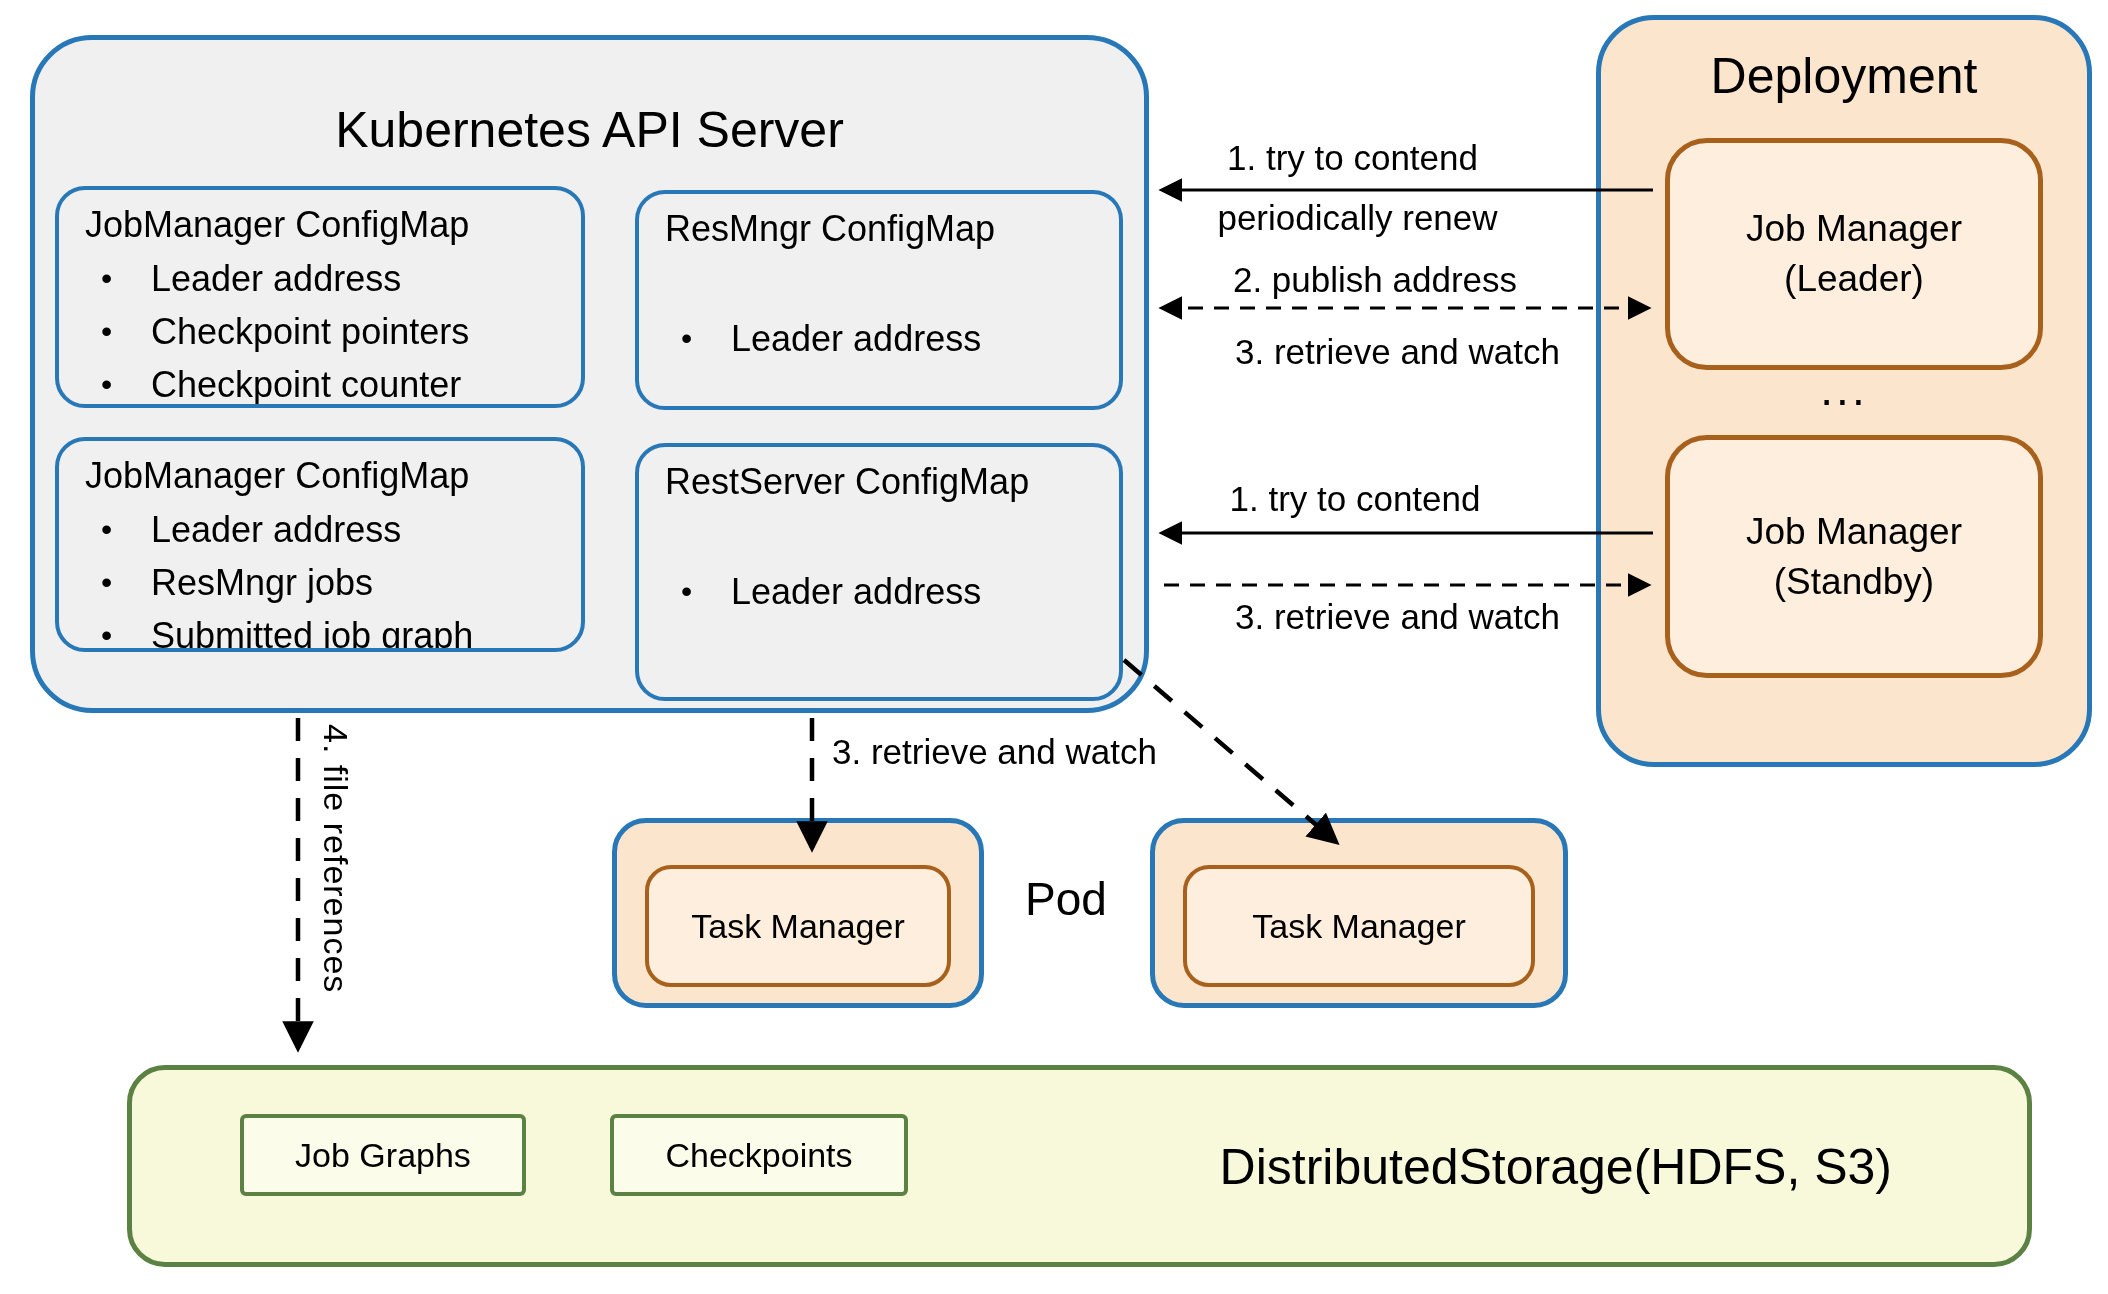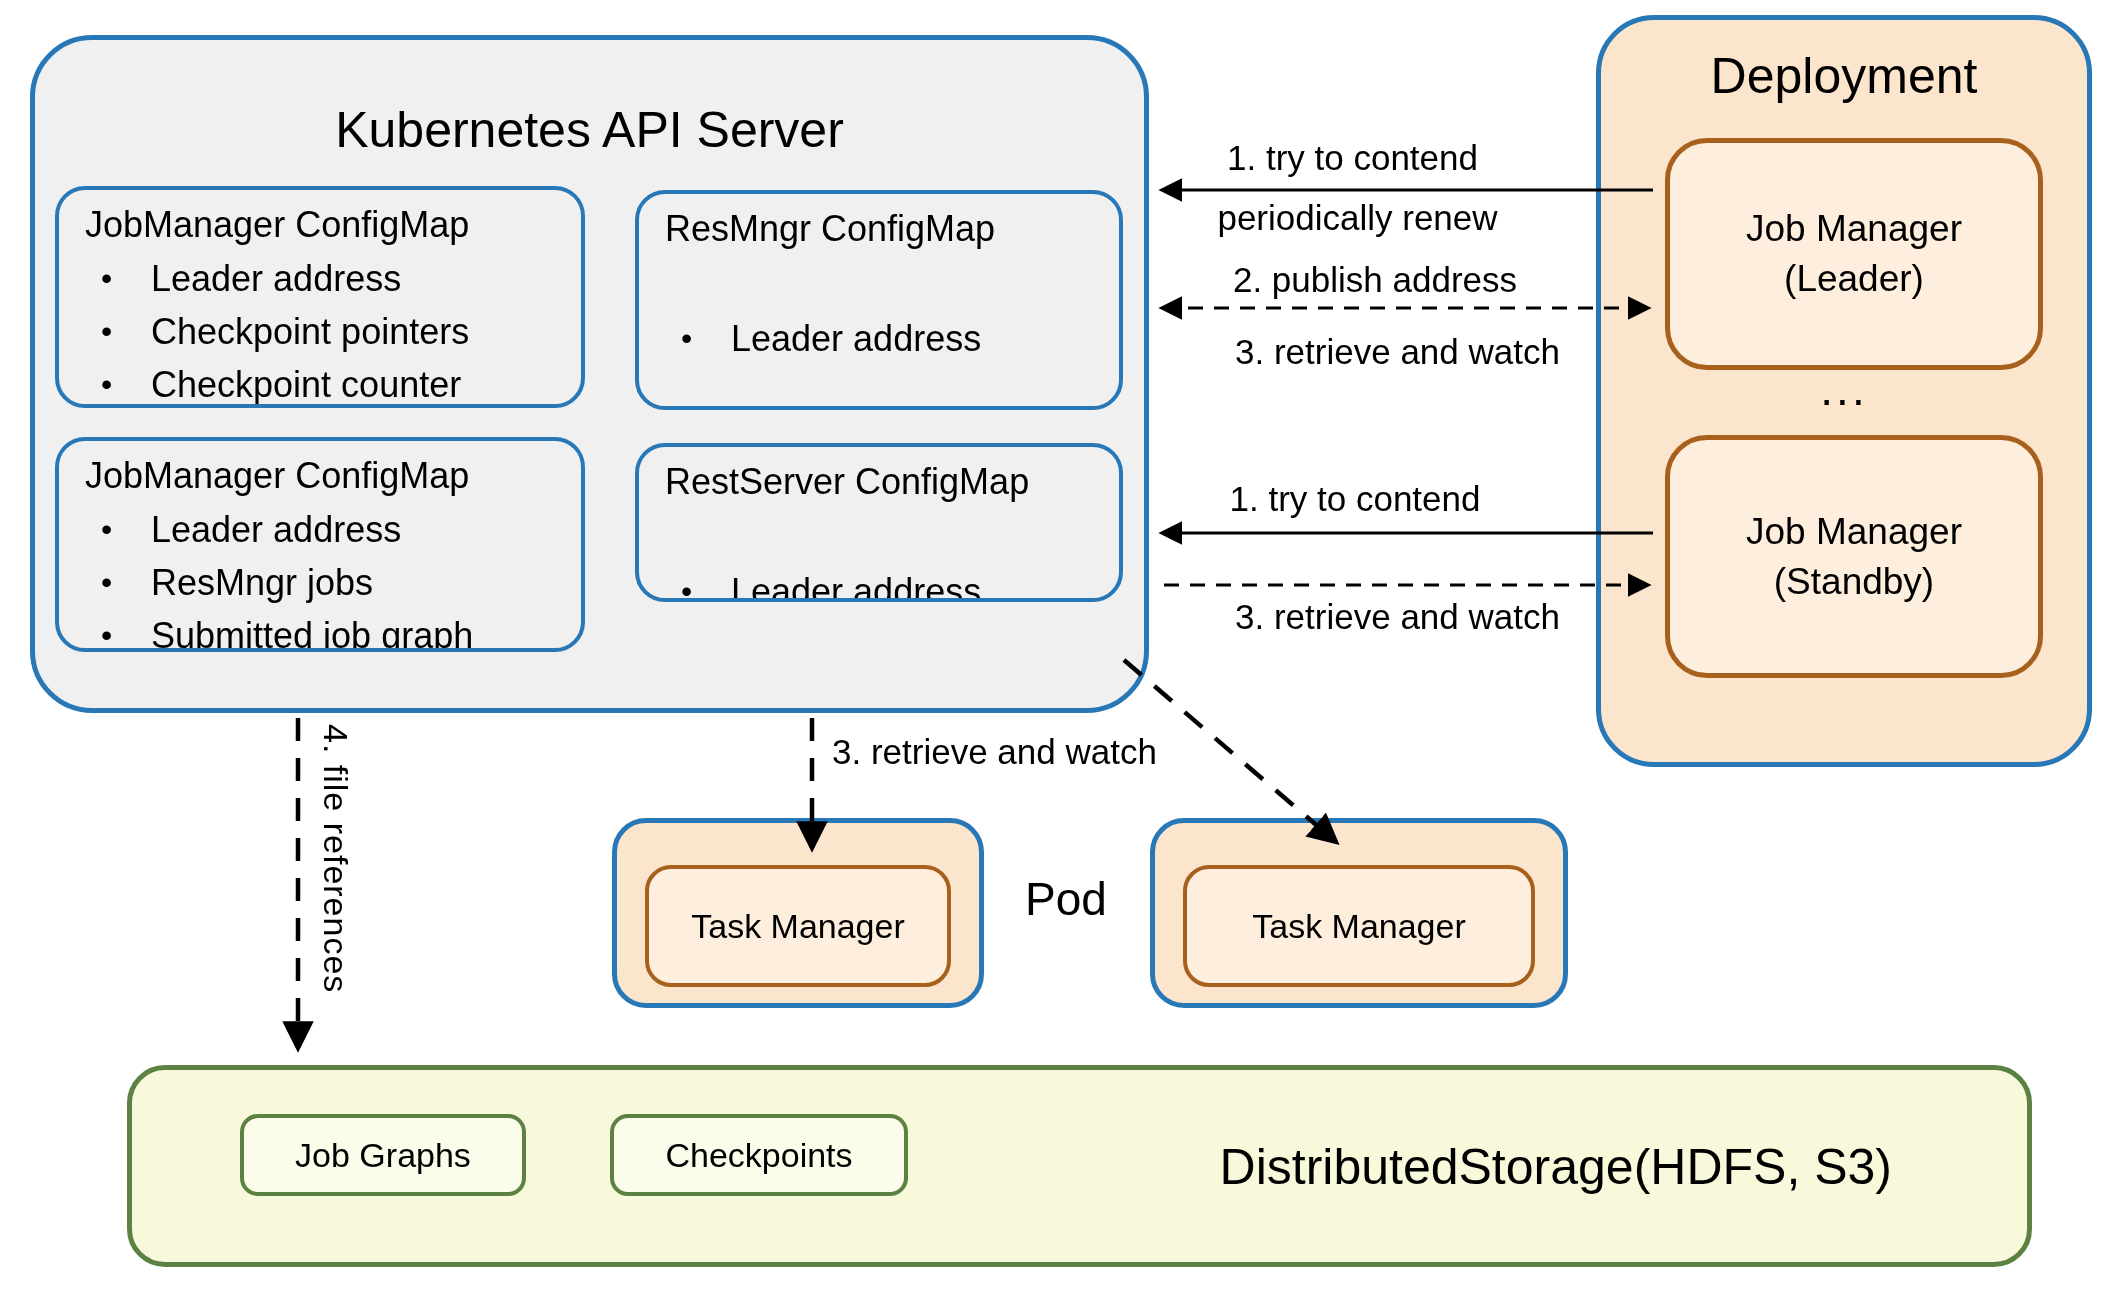--- a/index.html
+++ b/index.html
@@ -45,21 +45,21 @@
     position: absolute;
     background: var(--gray_fill);
     border: 4px solid var(--blue_border);
     border-radius: 30px;
     box-sizing: border-box;
     overflow: hidden;
   }
   .cm-jm   { left: 20px;  top: 146px; width: 530px; height: 222px; }
   .cm-rm   { left: 600px; top: 150px; width: 488px; height: 220px; }
   .cm-disp { left: 20px;  top: 397px; width: 530px; height: 215px; }
-  .cm-rest { left: 600px; top: 403px; width: 488px; height: 159px; }
+  .cm-rest { left: 600px; top: 403px; width: 488px; height: 258px; }
   .cm-title { font-size: 36px; line-height: 54px; padding: 8px 16px 0 26px; white-space: nowrap; }
   ul.cm-list { list-style: none; margin: 0; padding: 0; font-size: 36px; }
   .cm-list li { display: flex; line-height: 53px; white-space: nowrap; }
   .cm-list li::before { content: "•"; flex: none; width: 50px; padding-left: 42px; font-size: 32px; }
   .cm-list.single { margin-top: 56px; }
 
   
   .deployment {
     left: 1596px; top: 15px; width: 496px; height: 752px;
     background: var(--peach_fill);
@@ -114,21 +114,21 @@
   .storage {
     left: 127px; top: 1065px; width: 1905px; height: 202px;
     background: var(--yellow_fill);
     border: 5px solid var(--green_border);
     border-radius: 38px;
   }
   .st-item {
     position: absolute; top: 44px; height: 82px;
     background: var(--yellow_light_fill);
     border: 4px solid var(--green_border);
-    border-radius: 18px;
+    border-radius: 6px;
     display: flex; align-items: center; justify-content: center;
     font-size: 34px; box-sizing: border-box; white-space: nowrap;
   }
   .st-jobgraphs   { left: 108px; width: 286px; }
   .st-checkpoints { left: 478px; width: 298px; }
   .storage-title {
     position: absolute; left: 800px; top: 68px; width: 960px;
     text-align: right; font-size: 50px; white-space: nowrap;
   }
 

